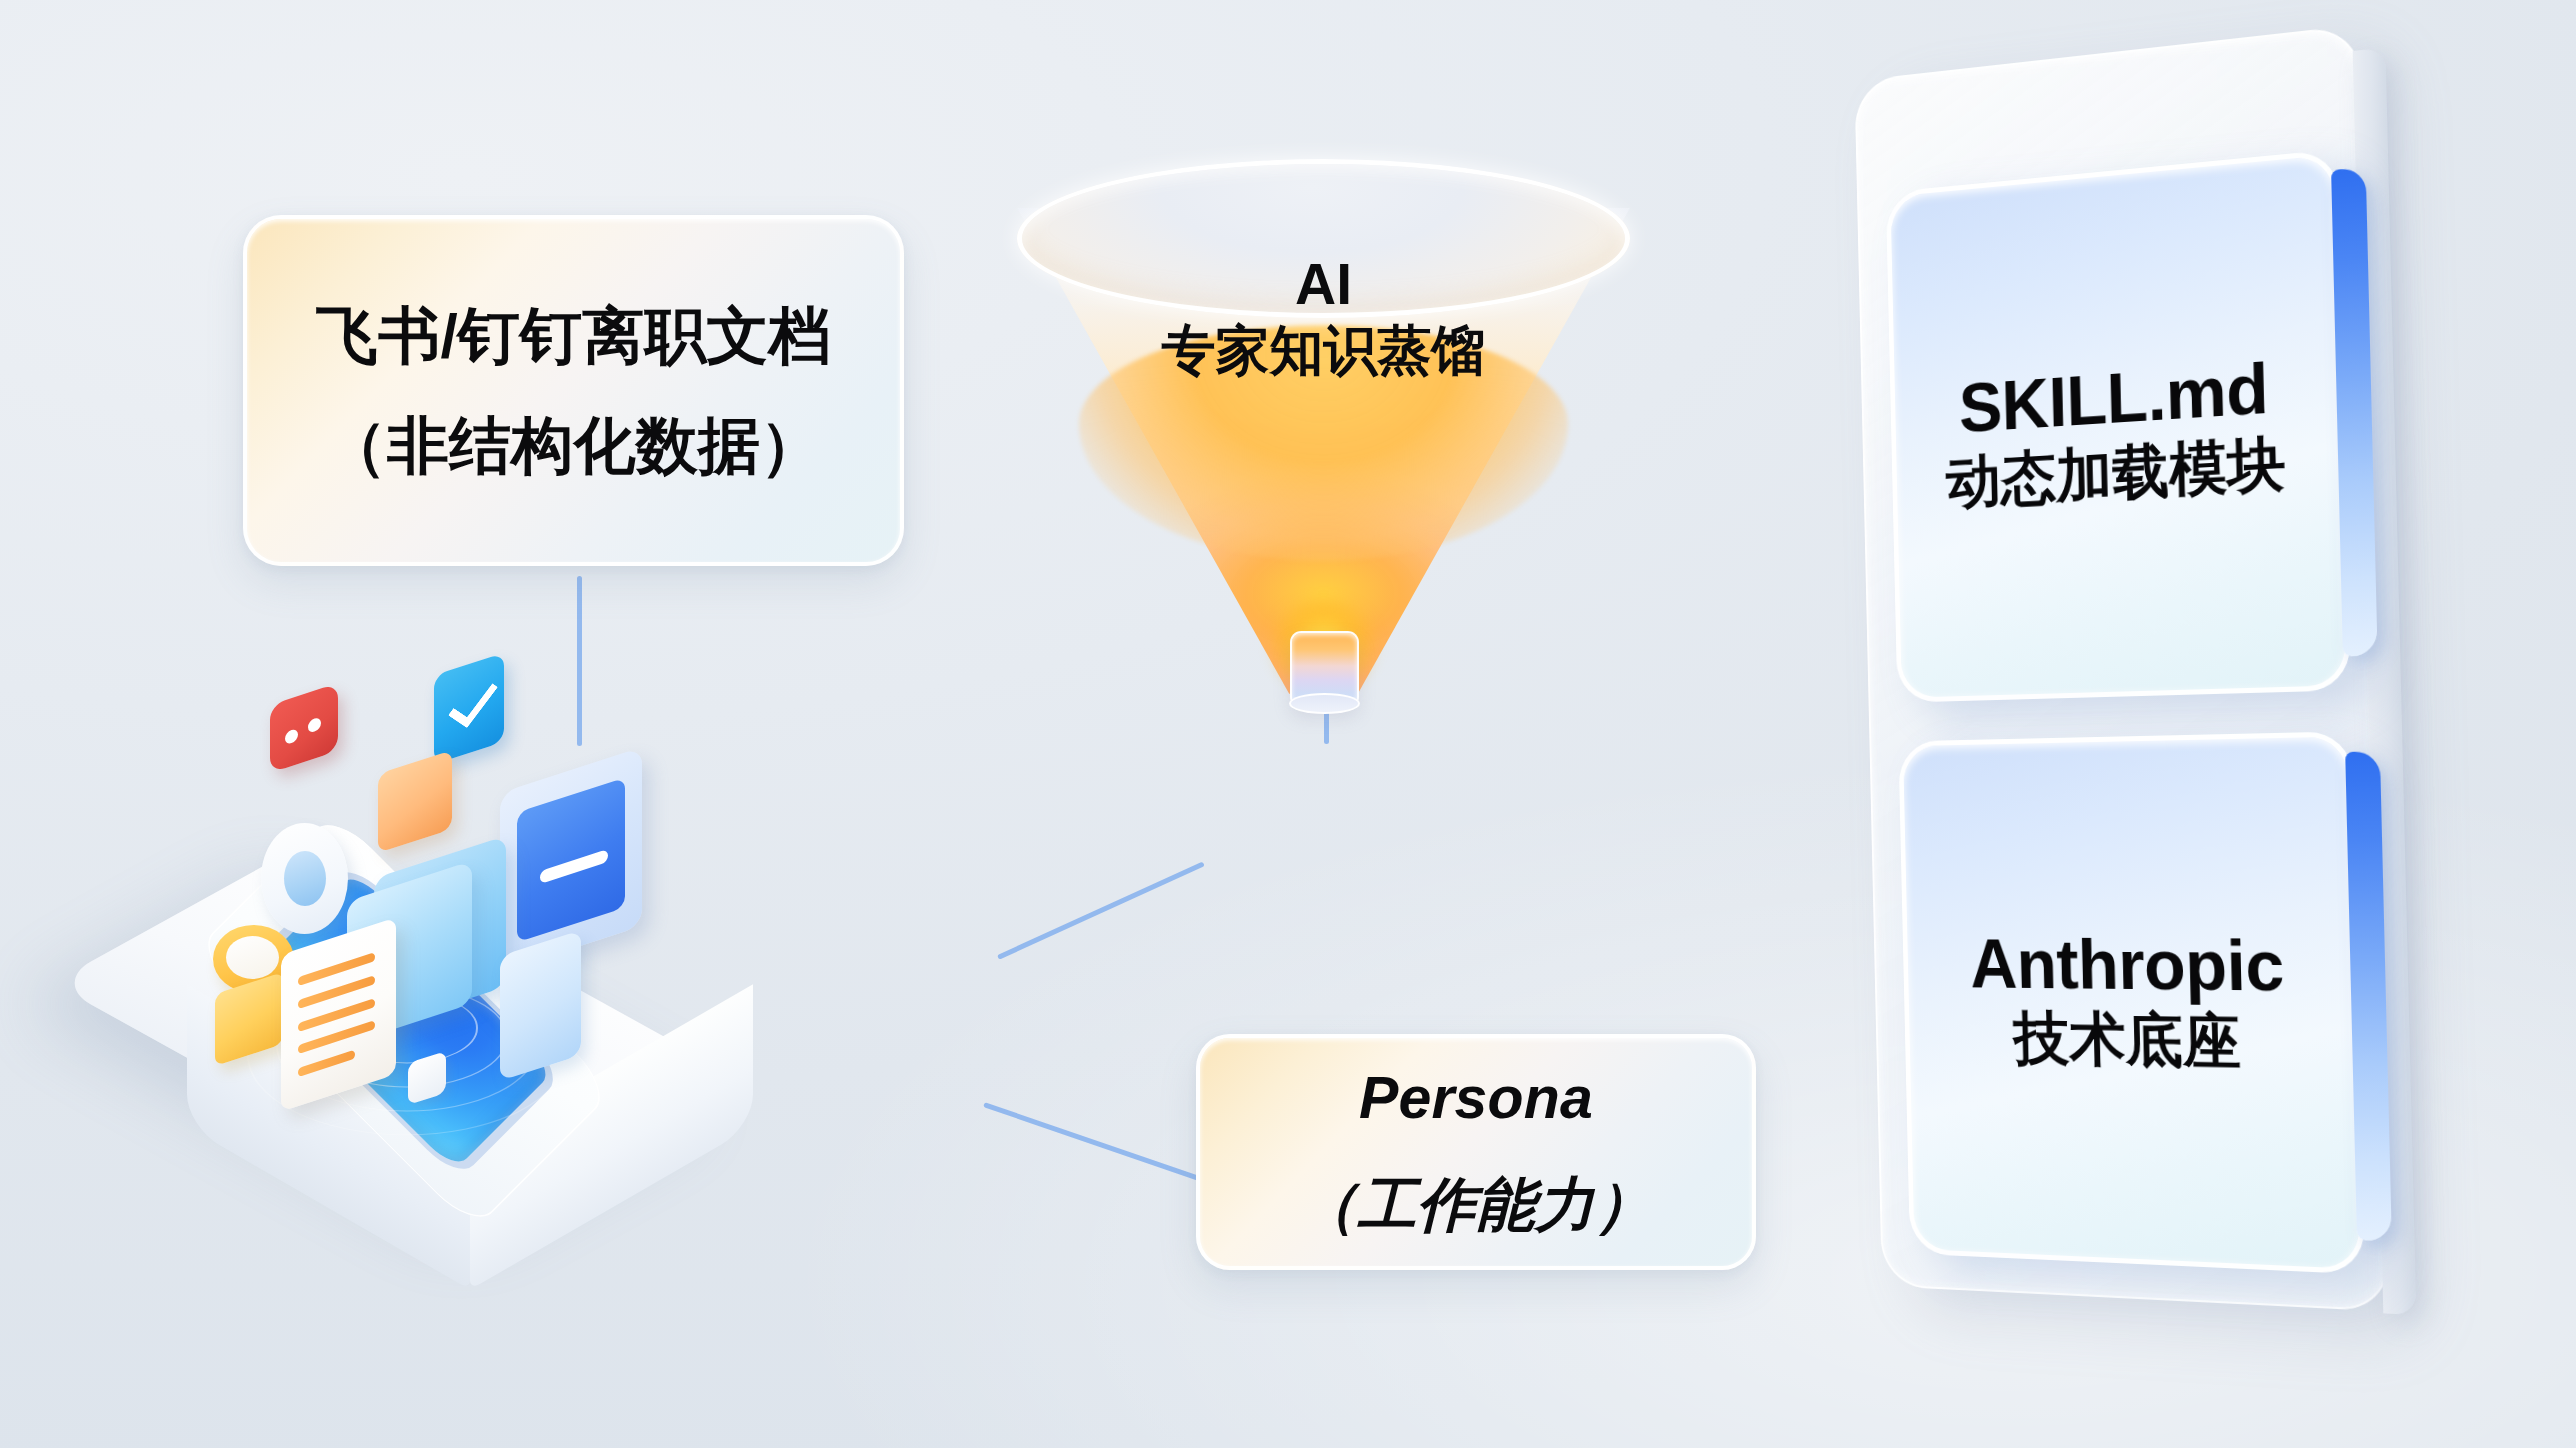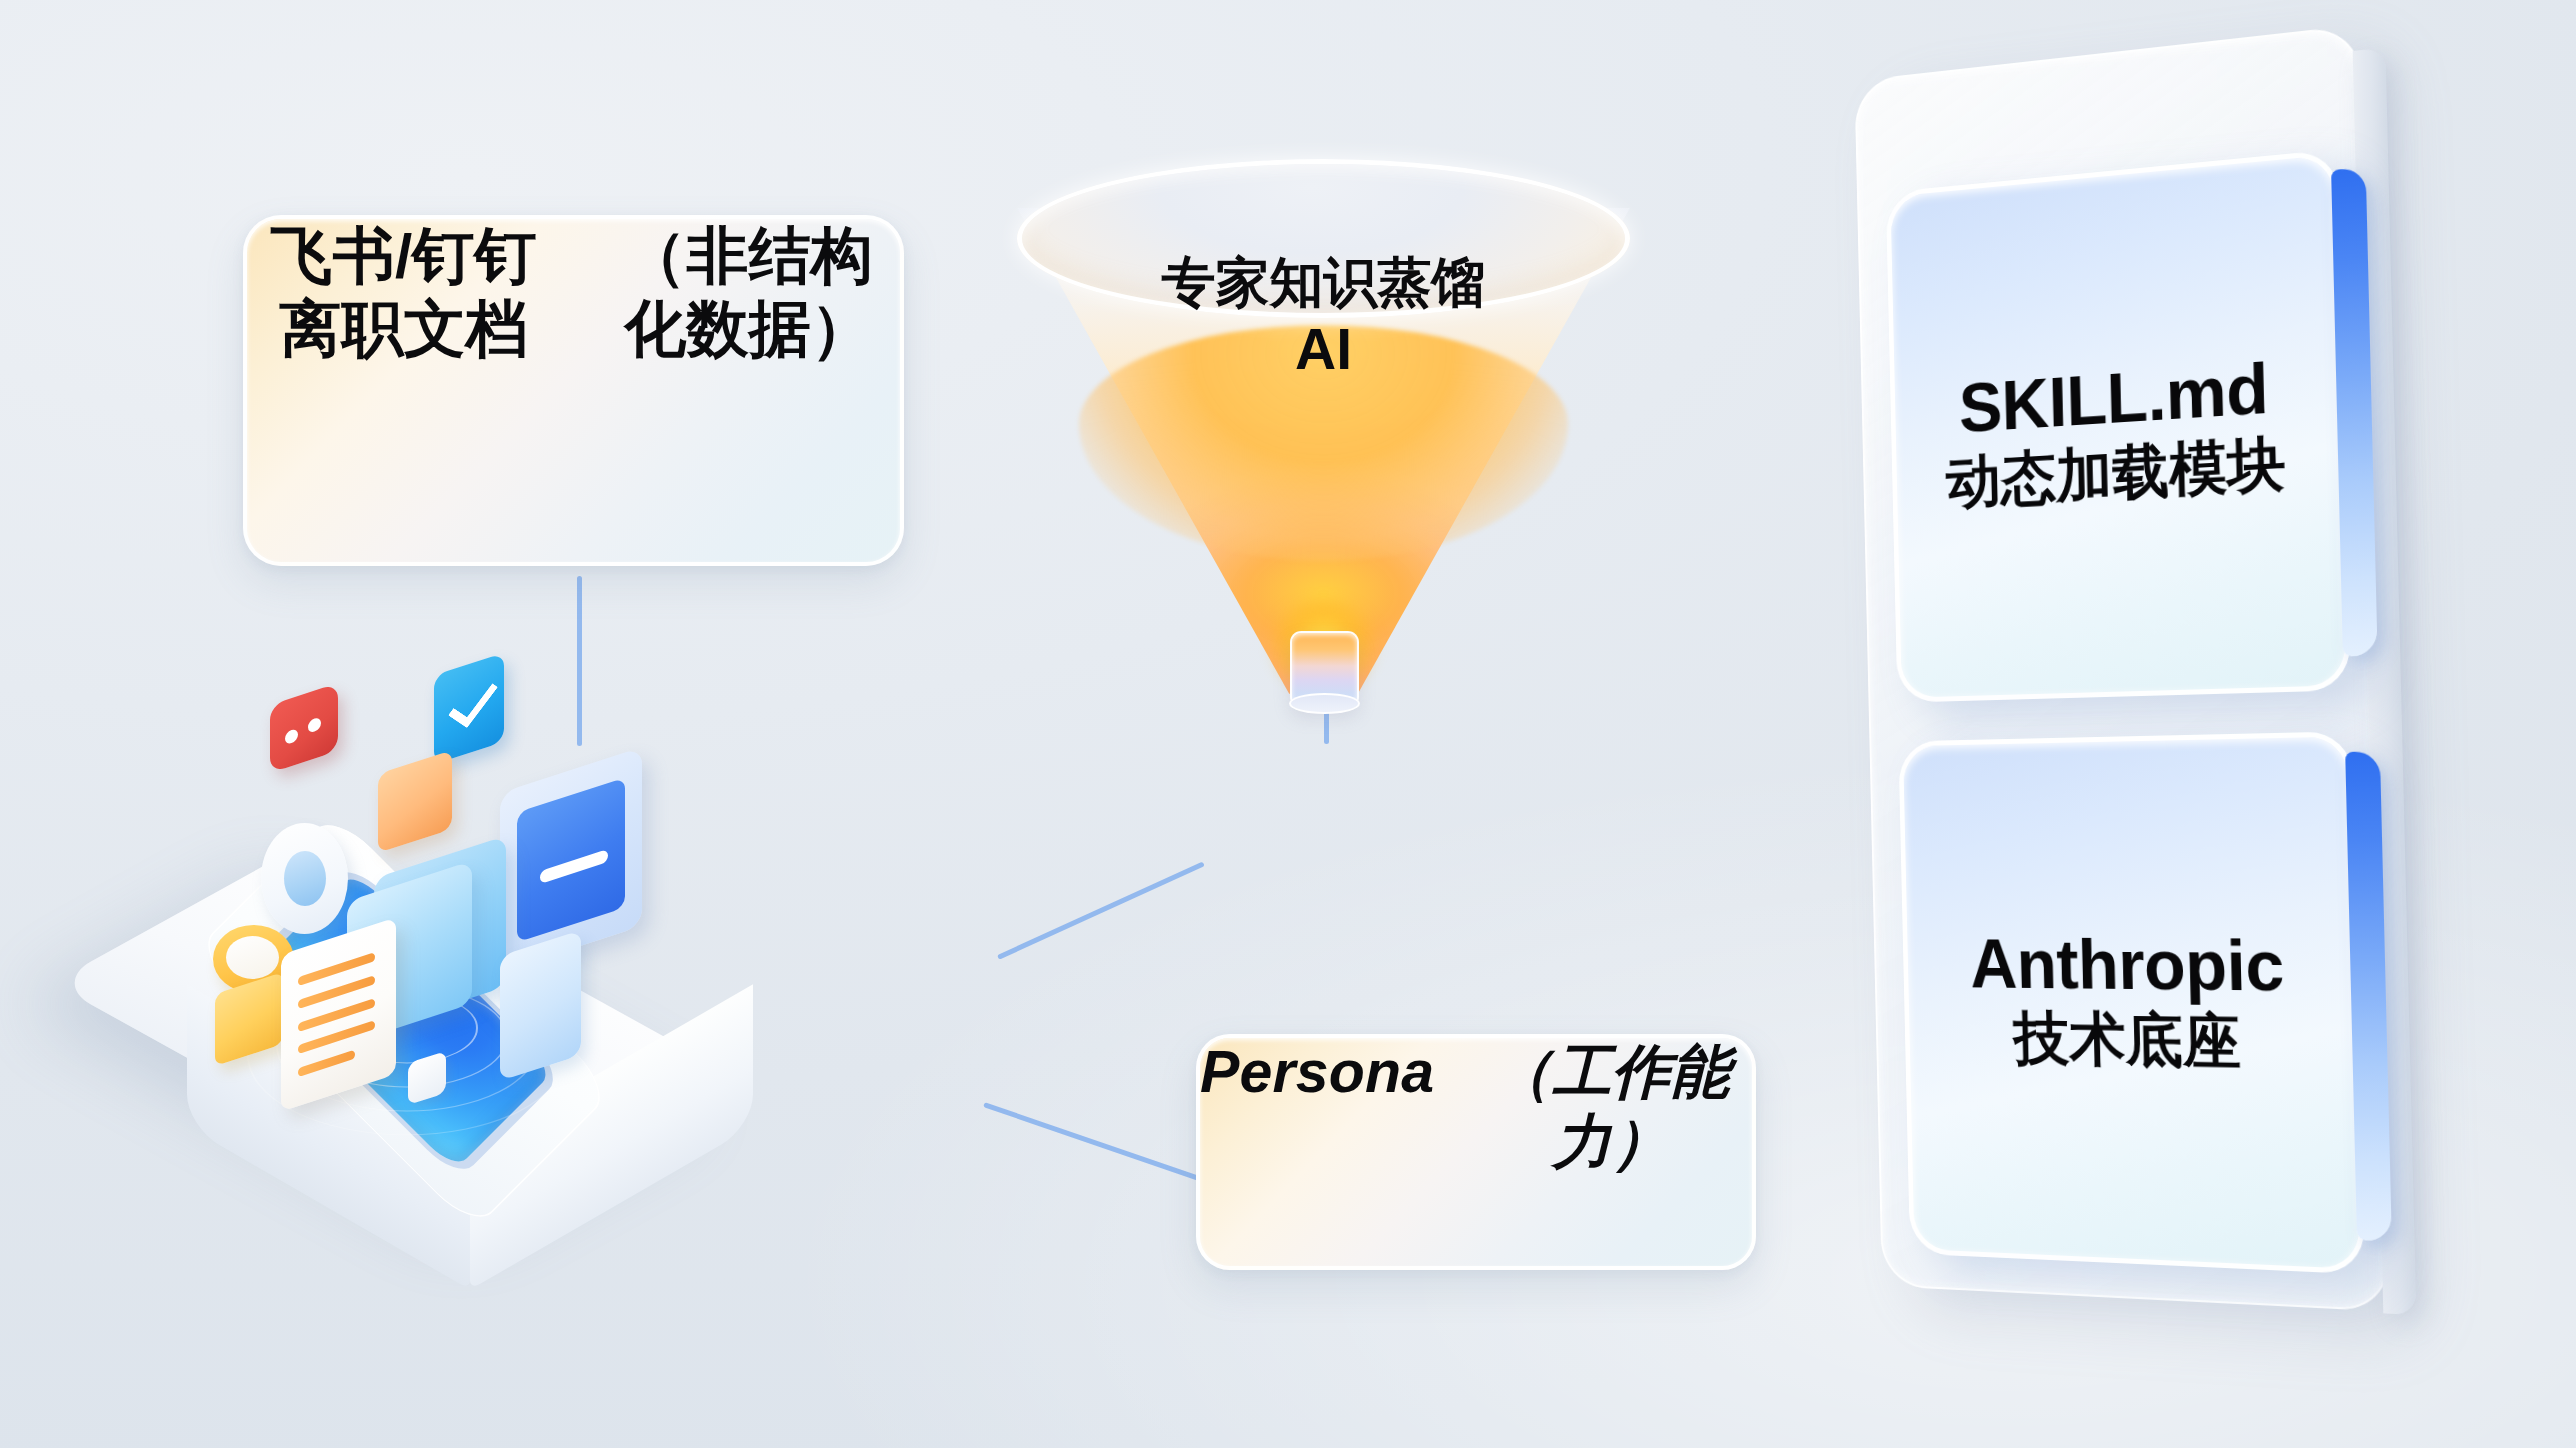--- a/index.html
+++ b/index.html
@@ -23,22 +23,22 @@
     position:absolute; border-radius:38px;
     border:4.7px solid rgba(255,255,255,.96);
     background:
       linear-gradient(134deg,
         #fbe6bc 0%, #fcf0d6 16%, #fdf6ea 30%,
         #f7f4f3 48%, #eef2f6 66%, #e8f1f7 82%, #e6f2f6 100%);
     box-shadow:
       0 17px 38px rgba(120,140,170,.16),
       0 3.8px 11.3px rgba(120,140,170,.10),
       inset 0 1.9px 5.7px rgba(255,255,255,.9);
-    display:flex; flex-direction:row;
-    align-items:flex-start; justify-content:center;
+    display:flex; flex-direction:column;
+    align-items:center; justify-content:center;
     text-align:center; color:#0b0b0d; z-index:6;gap:37px;
   }
   .gcard .ln{ display:block; font-weight:700; letter-spacing:0.2px; line-height:1.18; }
 
   #card-source{ left:243px; top:215px; width:661px; height:351px; }
   #card-source .ln{ font-size:62px; }
 
   #card-workskill{ left:1196px; top:739px; width:560px; height:228px; border-radius:34px; }
   #card-workskill .ln{ font-size:59px; }
 
@@ -365,22 +365,22 @@
   </div>
 
   <div id="funnel">
     <div id="funnel-cone"></div>
     <div id="funnel-bowl"></div>
     <div id="funnel-glow"></div>
     <div id="funnel-neck"></div>
     <div id="funnel-rimfill"></div>
     <div id="funnel-rim"></div>
     <div id="funnel-text">
+      <span class="ln big">AI</span>
       <span class="ln sub">专家知识蒸馏</span>
-      <span class="ln big">AI</span>
     </div>
   </div>
 
   <div id="pool">
     <div class="iso" id="tray-body"></div>
     <div class="iso" id="tray-front-l"></div>
     <div class="iso" id="tray-front-r"></div>
     <div class="iso" id="tray-top"></div>
     <div class="iso" id="pool-basin"></div>
 

